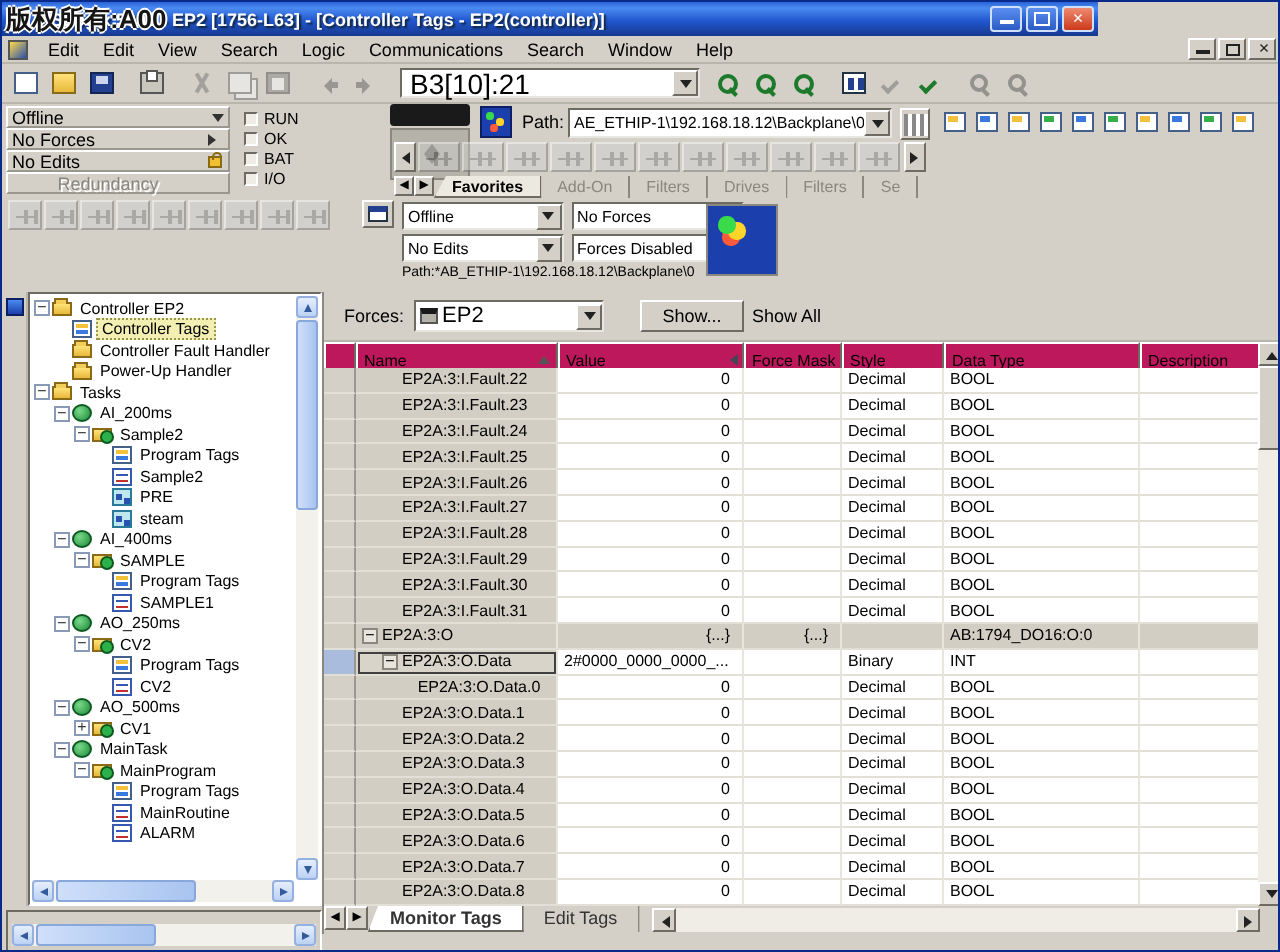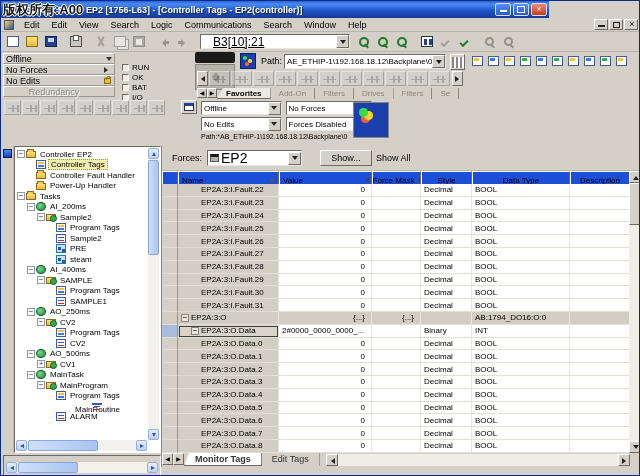--- a/index.html
+++ b/index.html
@@ -61,37 +61,37 @@
   .g-redo::before{content:"";position:absolute;right:0;top:3px;border:4px solid transparent;border-left-color:#2a52b0;}
   .g-redo::after{content:"";position:absolute;right:6px;top:5px;width:5px;height:3px;background:#2a52b0;}
   .g-ring{border:2px solid #1d7a2a;border-radius:50%;width:10px;height:10px;}
   .g-ring::after{content:"";position:absolute;right:-2px;bottom:-2px;width:5px;height:2px;background:#1d7a2a;transform:rotate(45deg);}
   .g-toggle{background:#fff;border:1px solid #234;}
   .g-toggle::after{content:"";position:absolute;left:2px;top:2px;width:3px;height:6px;background:#23418f;box-shadow:5px 0 0 #23418f;}
   .g-check::after{content:"";position:absolute;left:1px;top:4px;width:6px;height:3px;border-left:2px solid #1d7a2a;border-bottom:2px solid #1d7a2a;transform:rotate(-45deg);}
   .g-zoom{border:2px solid #445;border-radius:50%;width:9px;height:9px;}
   .g-zoom::after{content:"";position:absolute;right:-3px;bottom:-3px;width:5px;height:2px;background:#445;transform:rotate(45deg);}
   #find-combo{width:150px;height:15px;margin:0 4px 0 8px;display:flex;align-items:center;}
-  #find-combo .val{flex:1;font-size:12px;padding-left:12px;text-decoration:underline;}
+  #find-combo .val{flex:1;font-size:14px;padding-left:4px;}
   .droparrow{width:13px;height:13px;background:#d4d0c8;border:1px solid;border-color:#fff #6e6b63 #6e6b63 #fff;
     display:flex;align-items:center;justify-content:center;}
   .droparrow::after{content:"";border:3px solid transparent;border-top:4px solid #222;margin-top:3px;}
 
   
   #workrow{position:absolute;left:0;top:51px;width:640px;height:94px;background:#d4d0c8;}
   #statuspanel{position:absolute;left:2px;top:1px;width:112px;height:46px;font-size:9px;}
   .sp-row{height:11px;display:flex;align-items:center;border:1px solid;border-color:#fff #9a978f #9a978f #fff;
     padding:0 2px;background:#d4d0c8;}
   .sp-row .lbl{flex:1;}
   .sp-ic{width:10px;height:8px;position:relative;}
   .sp-ic.dropdown::after{content:"";position:absolute;right:0;top:2px;border:3px solid transparent;border-top:4px solid #333;}
   .sp-ic.arrow::after{content:"";position:absolute;right:1px;top:1px;border:3px solid transparent;border-left:4px solid #333;}
   .sp-ic.lock{background:#f0c030;border:1px solid #8a6a10;width:7px;height:6px;margin-right:1px;}
   .sp-ic.lock::before{content:"";position:absolute;left:1px;top:-3px;width:3px;height:3px;border:1px solid #8a6a10;border-bottom:none;border-radius:3px 3px 0 0;}
-  #leds{position:absolute;left:121px;top:10px;font-size:8px;}
+  #leds{position:absolute;left:121px;top:2px;font-size:8px;}
   .led-row{display:flex;align-items:center;height:10px;}
   .led-box{width:7px;height:7px;margin-right:3px;background:#efede6;border:1px solid;border-color:#6e6b63 #fff #fff #6e6b63;}
   #ctrlgfx{position:absolute;left:194px;top:0px;width:40px;height:40px;}
   #ctrlgfx .lcd{width:40px;height:11px;background:#1a1a1a;border-radius:2px;}
   #ctrlgfx .body{width:40px;height:26px;background:#b5b2aa;border:1px solid #8a877f;margin-top:1px;position:relative;}
   #ctrlgfx .body::before{content:"";position:absolute;left:16px;top:3px;border:4px solid transparent;border-bottom:5px solid #6e6b63;}
   #ctrlgfx .body::after{content:"";position:absolute;left:16px;bottom:3px;border:4px solid transparent;border-top:5px solid #6e6b63;}
   .rswho{background:#1c3fae;border:1px solid #0c1f60;position:relative;}
   .rswho::before{content:"";position:absolute;left:15%;top:15%;width:25%;height:25%;background:#3adb4a;border-radius:50%;
      box-shadow:5px 3px 0 #ffd42a,2px 6px 0 #ff5a3a;}
@@ -175,28 +175,28 @@
      border:1px solid;border-color:#6e6b63 #fff #fff #6e6b63;}
   #watchpane .xsb-h{left:2px;right:2px;bottom:2px;}
 
   
   #tagpane{position:absolute;left:160px;top:0;width:480px;height:321px;background:#d4d0c8;border-left:1px solid #8a877f;}
   #scopebar{position:absolute;left:0;top:0;width:480px;height:25px;display:flex;align-items:center;font-size:9px;
      border-bottom:1px solid #b8b5ad;}
   #scope-label{margin-left:10px;}
   #scope-combo{width:95px;height:16px;margin-left:5px;display:flex;align-items:center;}
   #scope-combo .cicon{width:9px;height:8px;margin:0 2px;background:#b5b2aa;border:1px solid #555;border-top:3px solid #1a1a1a;}
-  #scope-combo .val{flex:1;font-size:14px;}
+  #scope-combo .val{flex:1;font-size:11px;}
   #show-btn{margin-left:18px;width:52px;height:16px;font-size:9px;text-align:center;line-height:14px;}
   #showall-lbl{margin-left:4px;font-size:9px;}
 
   #tableheader{position:absolute;left:0;top:25px;width:468px;height:13px;display:grid;
     grid-template-columns:16px 101px 93px 49px 51px 98px 60px;font-size:8px;}
-  .hcell{border:1px solid;border-color:#fff #6e6b63 #6e6b63 #fff;background:#1d4ed8;
-    padding:8px 3px;display:flex;align-items:center;overflow:hidden;white-space:nowrap;justify-content:center;}
+  .hcell{border:1px solid;border-color:#fff #6e6b63 #6e6b63 #fff;background:#be185d;
+    padding:8px 3px;display:flex;align-items:center;overflow:hidden;white-space:nowrap;}
   .hcell .sorticon{margin-left:auto;width:0;height:0;border:3px solid transparent;border-bottom:4px solid #555;margin-top:-3px;}
   .hcell .expicon{margin-left:auto;width:0;height:0;border:3px solid transparent;border-right:4px solid #445;margin-right:-1px;}
 
   #tablebody{position:absolute;left:0;top:38px;width:468px;height:269px;background:#fff;overflow:hidden;}
   .trow{display:grid;grid-template-columns:16px 101px 93px 49px 51px 98px 60px;height:12.8px;font-size:8px;}
   .trow>div{overflow:hidden;white-space:nowrap;display:flex;align-items:center;border-bottom:1px solid #e2dfd6;border-right:1px solid #e8e5dc;}
   .c-hdr{background:#d4d0c8;border-right:1px solid #9a978f !important;}
   .c-name{background:#d2cec3;padding-left:3px;}
   .c-val,.c-frc{justify-content:flex-end;padding-right:6px;}
   .c-val.left{justify-content:flex-start;padding-left:3px;}
@@ -606,21 +606,21 @@
           <div class="titem" style="padding-left: 21px;">
     <span class="texp">−</span>
     <span class="ticon ti-program"></span>
     <span class="tlabel">MainProgram</span>
   </div>
           <div class="titem" style="padding-left: 31px;">
     <span class="texp hidden"></span>
     <span class="ticon ti-tags"></span>
     <span class="tlabel">Program Tags</span>
   </div>
-          <div class="titem" style="padding-left: 31px; flex-direction: column;">
+          <div class="titem" style="padding-left: 31px;">
     <span class="texp hidden"></span>
     <span class="ticon ti-routine"></span>
     <span class="tlabel">MainRoutine</span>
   </div>
           <div class="titem" style="padding-left: 31px;">
     <span class="texp hidden"></span>
     <span class="ticon ti-routine"></span>
     <span class="tlabel">ALARM</span>
   </div>
         </div>
@@ -821,21 +821,21 @@
               <span class="nm">EP2A:3:O.Data</span>
             </div>
     <div class="c-val left">2#0000_0000_0000_...</div>
     <div class="c-frc"></div>
     <div class="c-sty">Binary</div>
     <div class="c-typ">INT</div>
     <div class="c-dsc"></div>
   </div>
           <div class="trow">
     <div class="c-hdr"></div>
-    <div class="c-name" style="padding-left: 23px;">
+    <div class="c-name" style="padding-left: 23px; justify-content: center;">
               <span class="exp hidden"></span>
               <span class="nm">EP2A:3:O.Data.0</span>
             </div>
     <div class="c-val">0</div>
     <div class="c-frc"></div>
     <div class="c-sty">Decimal</div>
     <div class="c-typ">BOOL</div>
     <div class="c-dsc"></div>
   </div>
           <div class="trow">

